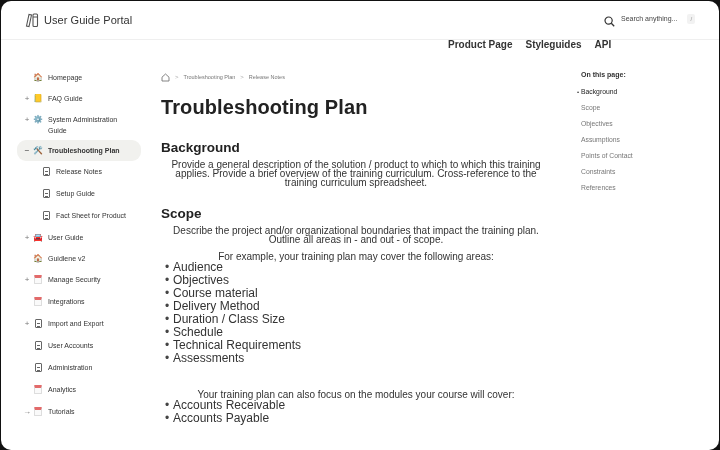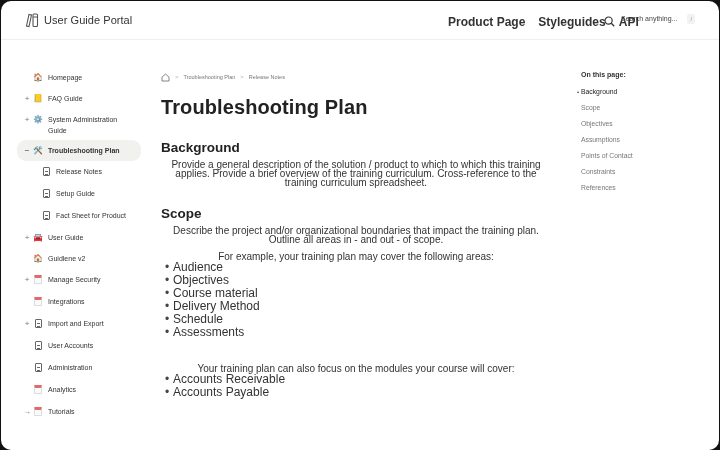--- a/index.html
+++ b/index.html
@@ -11,21 +11,21 @@
   }
   
   .header {
     position: absolute; left: 0; top: 0; width: 100%; height: 39px;
     border-bottom: 1px solid #efefef; display: flex; align-items: center;
   }
   .brand { position: absolute; left: 24px; top: 11px; display: flex; align-items: center; gap: 5px; }
   .brand-icon { width: 14px; height: 16px; display: inline-block; }
   .brand-title { font-size: 11px; color: #333; font-weight: 500; letter-spacing: 0.05px; }
   .topnav { position: absolute; left: 447px; top: 14px; display: flex; gap: 13px; }
-  .topnav a { font-size: 12px; font-weight: bold; color: #333; text-decoration: none; cursor: pointer; }
+  .topnav a { font-size: 10px; font-weight: bold; color: #333; text-decoration: none; cursor: pointer; margin-top: 24px; }
   .search { position: absolute; left: 603px; top: 12px; display: flex; align-items: center; gap: 6px; cursor: text; }
   .search-icon { width: 11px; height: 11px; display: inline-block; }
   .search-placeholder { font-size: 7px; color: #444; }
   .kbd {
     font-size: 6px; color: #999; background: #f2f2f2; border-radius: 2px;
     padding: 1px 3px; margin-left: 4px; line-height: 8px;
   }
 
   
   .sidebar { position: absolute; left: 16px; top: 66px; width: 124px; }
@@ -200,21 +200,23 @@
     <p class="para">Provide a general description of the solution / product to which to which this training applies. Provide a brief overview of the training curriculum. Cross-reference to the training curriculum spreadsheet.</p>
 
     <h2 class="section-title">Scope</h2>
     <p class="para">Describe the project and/or organizational boundaries that impact the training plan. Outline all areas in - and out - of scope.</p>
     <p class="para">For example, your training plan may cover the following areas:</p>
     <ul class="bullets">
       <li>Audience</li>
       <li>Objectives</li>
       <li>Course material</li>
       <li>Delivery Method</li>
+      <li>Duration / Class Size</li>
       <li>Schedule</li>
+      <li>Technical Requirements</li>
       <li>Assessments</li>
     </ul>
     <div class="spacer"></div>
     <p class="para" style="margin-top:12px">Your training plan can also focus on the modules your course will cover:</p>
     <ul class="bullets">
       <li>Accounts Receivable</li>
       <li>Accounts Payable</li>
     </ul>
   </div>
 

